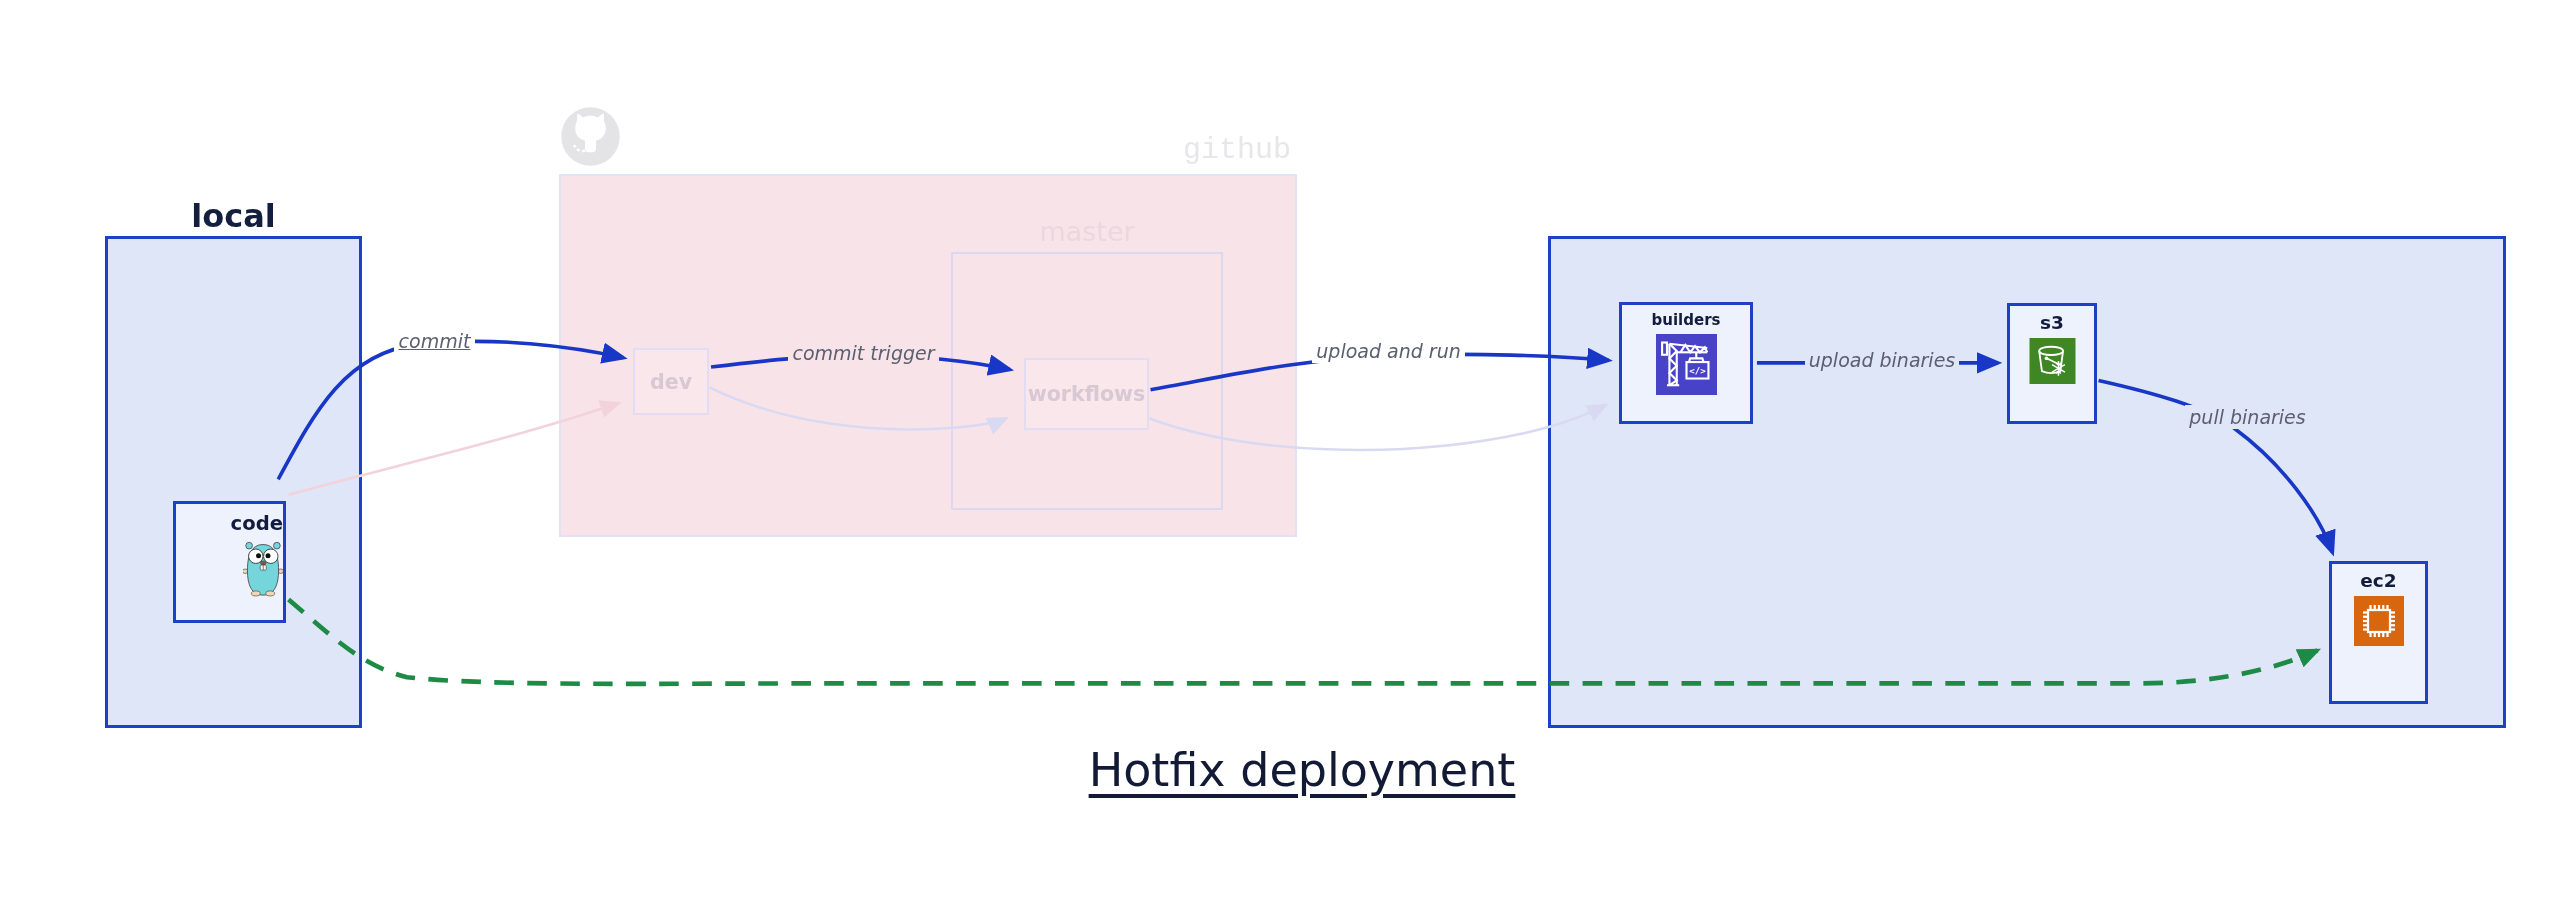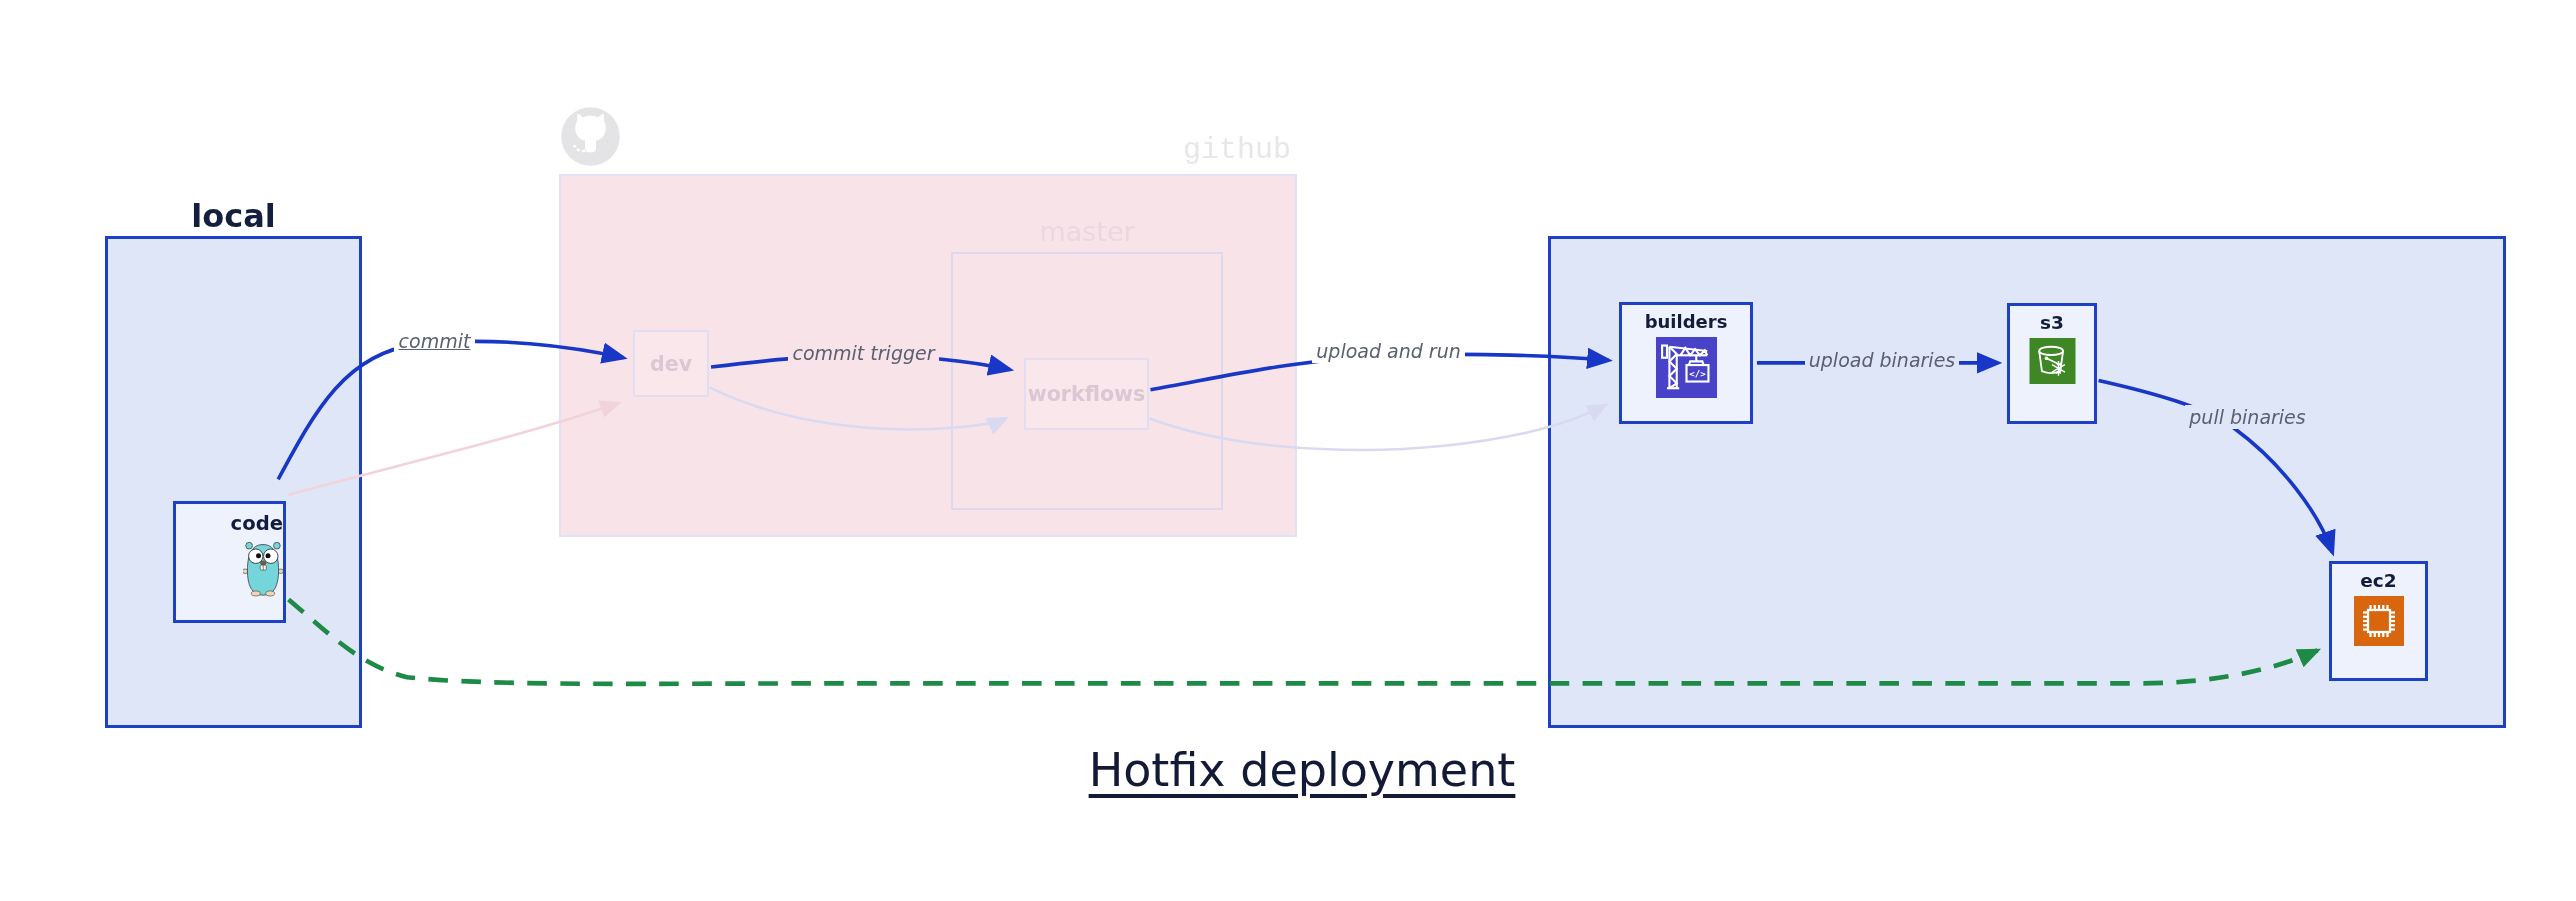--- a/index.html
+++ b/index.html
@@ -19,25 +19,25 @@
   .lbl-github{left:566px;top:133px;width:725px;font-size:30px;text-align:right;color:#e7e7ea;font-weight:500;font-family:Liberation Mono, monospace;}
   .lbl-master{left:951px;top:216px;width:272px;font-size:27px;color:#ead7e0;font-weight:500;}
 
   
   .node{position:absolute;box-sizing:border-box;display:flex;flex-direction:column;align-items:center;}
   .node-solid{background:#eef2fc;border:3.6px solid #1d40c5;}
   .node-ghost{background:#f9e7ec;border:2.1px solid #e2ddf1;justify-content:center;}
   .node-label{font-weight:bold;color:#121c3d;font-size:19.6px;margin-top:8.2px;}
   .node-ghost .node-label{color:#d9c7d3;margin-top:0;font-size:20.6px;}
   .node-code{left:173px;top:501px;width:113px;height:122px;align-items:flex-end;}
-  .node-dev{left:633px;top:330px;width:76px;height:67px;}
+  .node-dev{left:633px;top:348px;width:76px;height:67px;}
   .node-workflows{left:1024px;top:358px;width:125px;height:72px;}
   .node-builders{left:1619px;top:302px;width:134px;height:122px;}
   .node-s3{left:2007px;top:303px;width:90px;height:121px;}
-  .node-ec2{left:2329px;top:561px;width:99px;height:120px;}
+  .node-ec2{left:2329px;top:561px;width:99px;height:143px;}
   .node-icon{margin-top:5.2px;line-height:0;}
 
   
   #edges{position:absolute;left:0;top:0;width:2604px;height:902px;pointer-events:none;}
 
   .edge-label{position:absolute;font-size:19px;font-style:italic;color:#5a6070;text-align:center;line-height:1.1;}
   .edge-label span{padding:1px 4.1px;}
   .bg-white span{background:#ffffff;}
   .bg-pink span{background:#f8e3e9;}
   .bg-aws span{background:#dfe6f8;}
@@ -104,21 +104,21 @@
 
   <div class="node node-ghost node-dev">
     <div class="node-label">dev</div>
   </div>
 
   <div class="node node-ghost node-workflows">
     <div class="node-label">workflows</div>
   </div>
 
   <div class="node node-solid node-builders">
-    <div class="node-label" style="font-size:18px;margin-top:6.2px;">builders</div>
+    <div class="node-label" style="font-size:15px;margin-top:6.2px;">builders</div>
     <div class="node-icon">
       <svg width="61" height="61" viewBox="0 0 100 100">
         <rect x="0" y="0" width="100" height="100" fill="#4842c8"></rect>
         <g stroke="#ffffff" stroke-width="3.5" fill="none">
           <rect x="10" y="14" width="8" height="20"></rect>
           <line x1="22" y1="16" x2="22" y2="84"></line>
           <line x1="34" y1="28" x2="34" y2="84"></line>
           <polyline points="22,16 34,28 22,40 34,52 22,64 34,76 22,84"></polyline>
           <line x1="18" y1="84" x2="38" y2="84"></line>
           <line x1="22" y1="16" x2="84" y2="23"></line>

